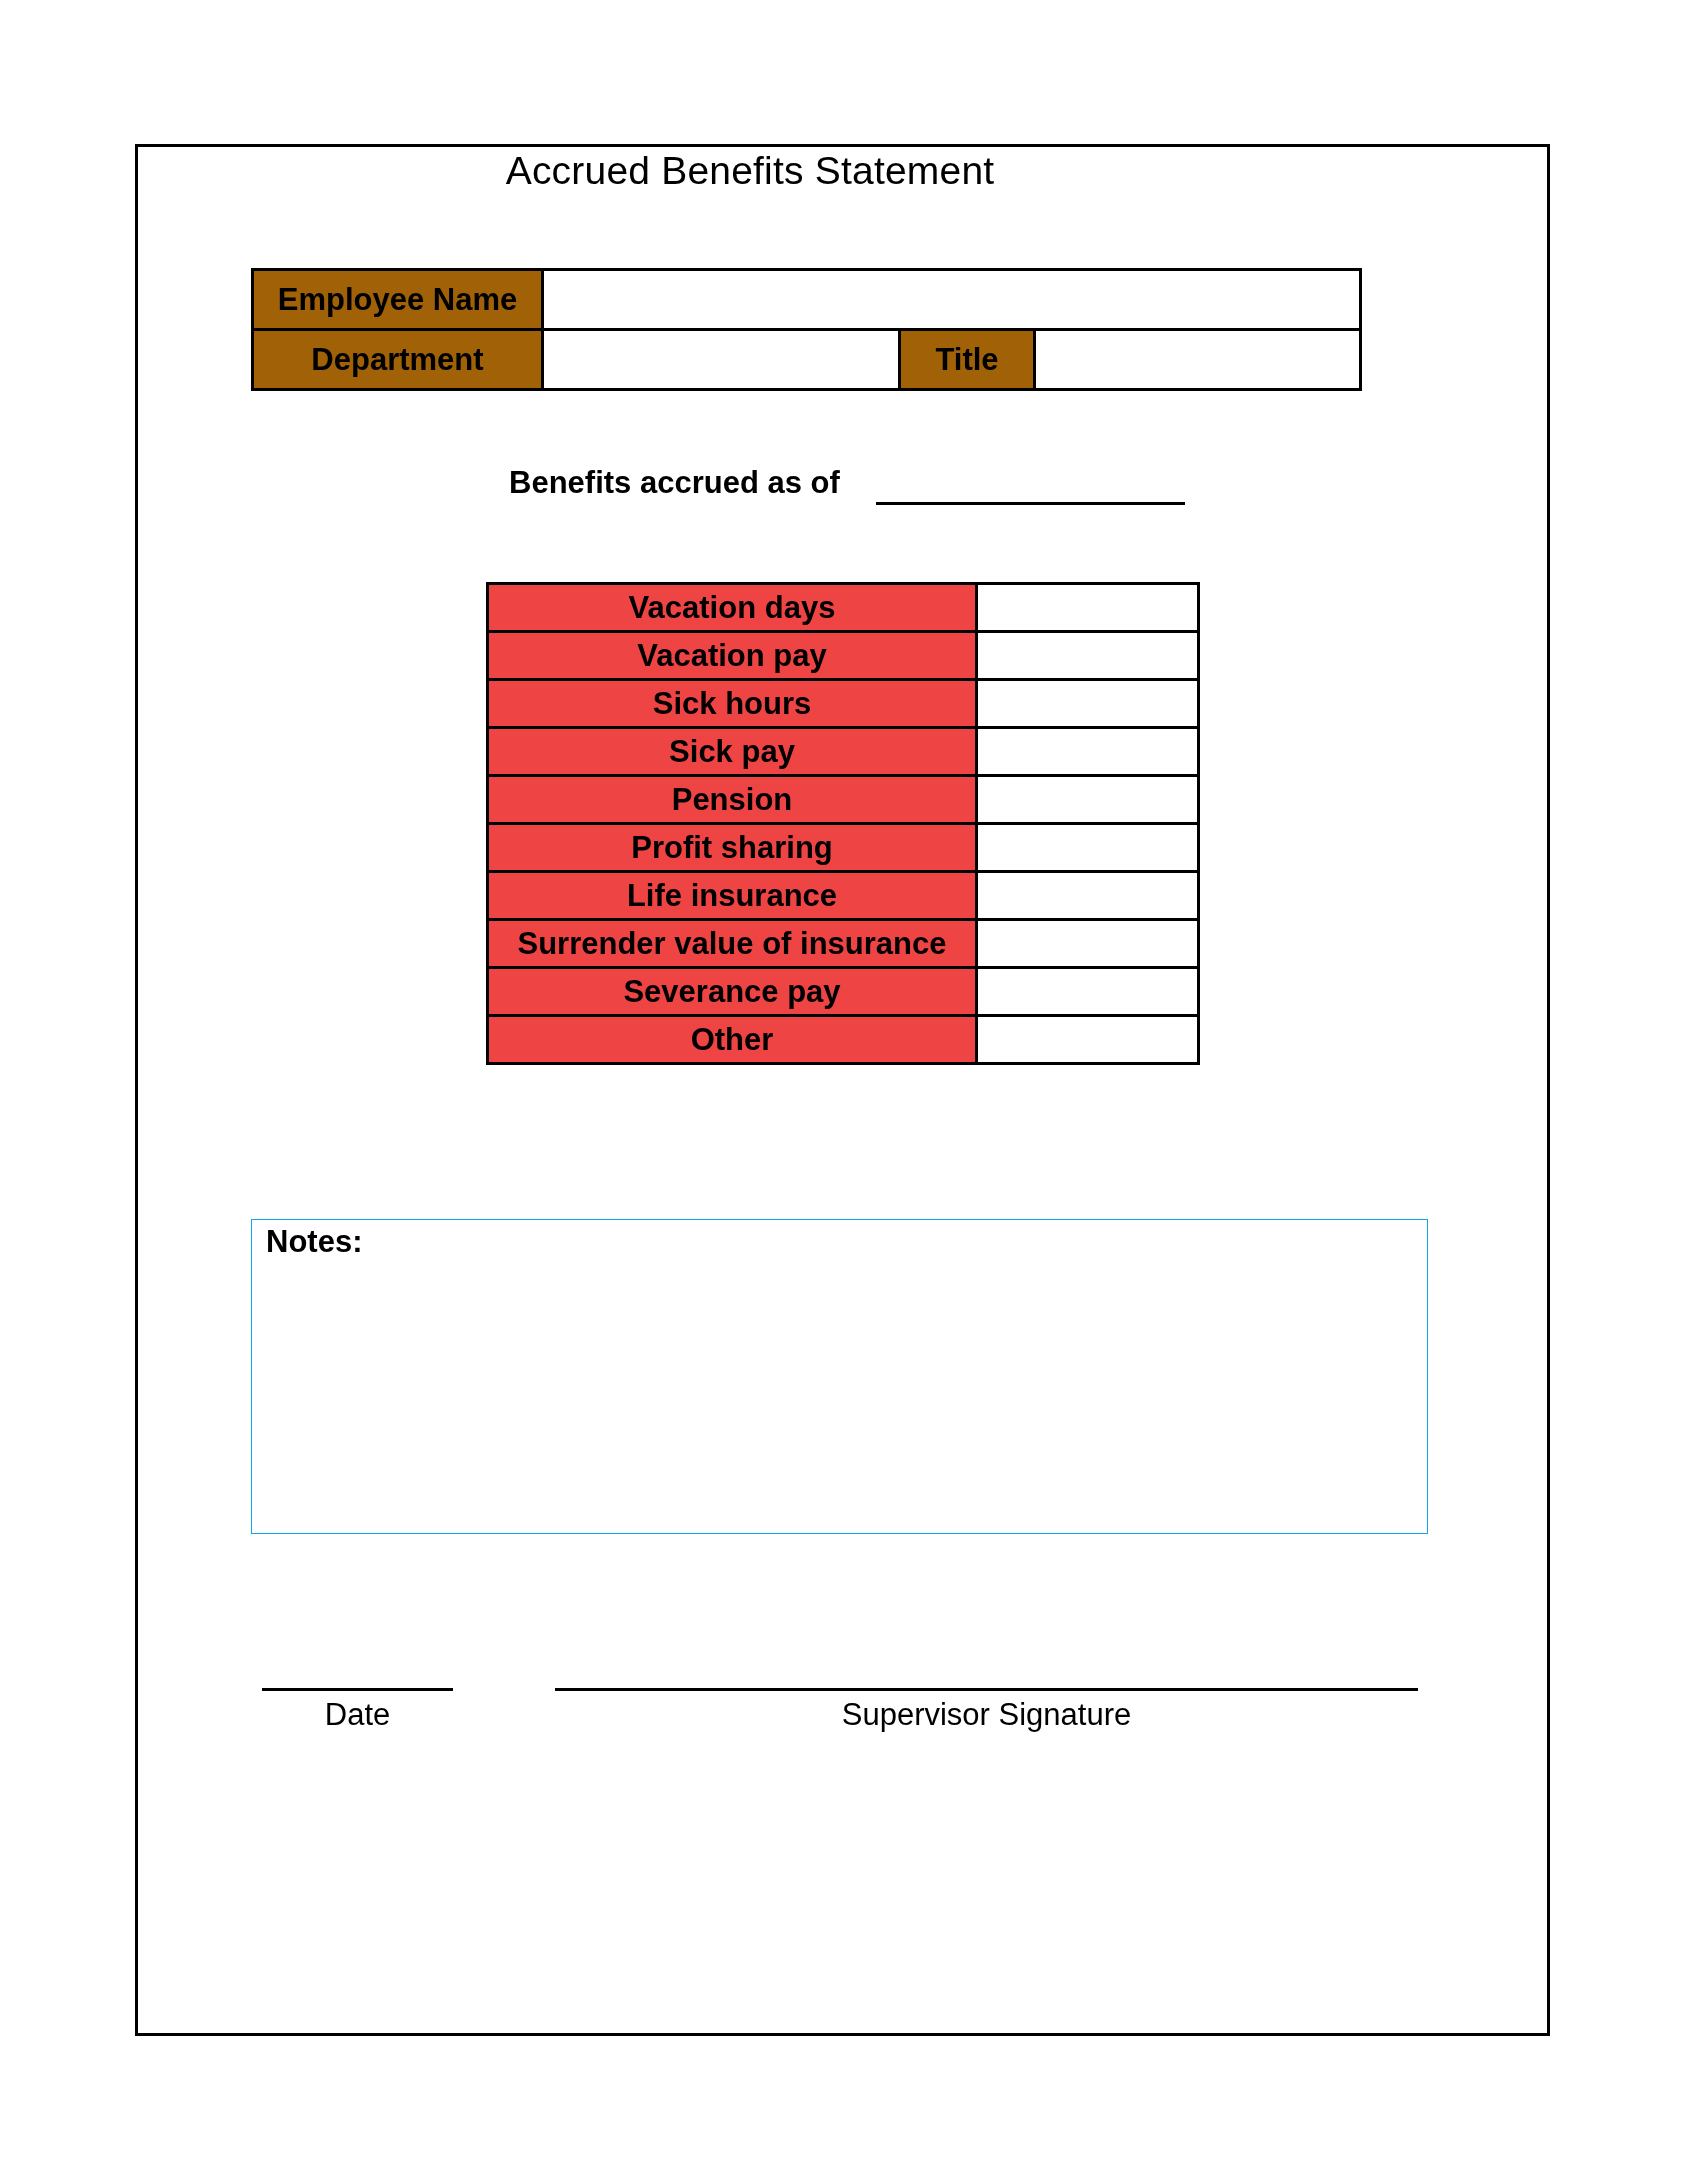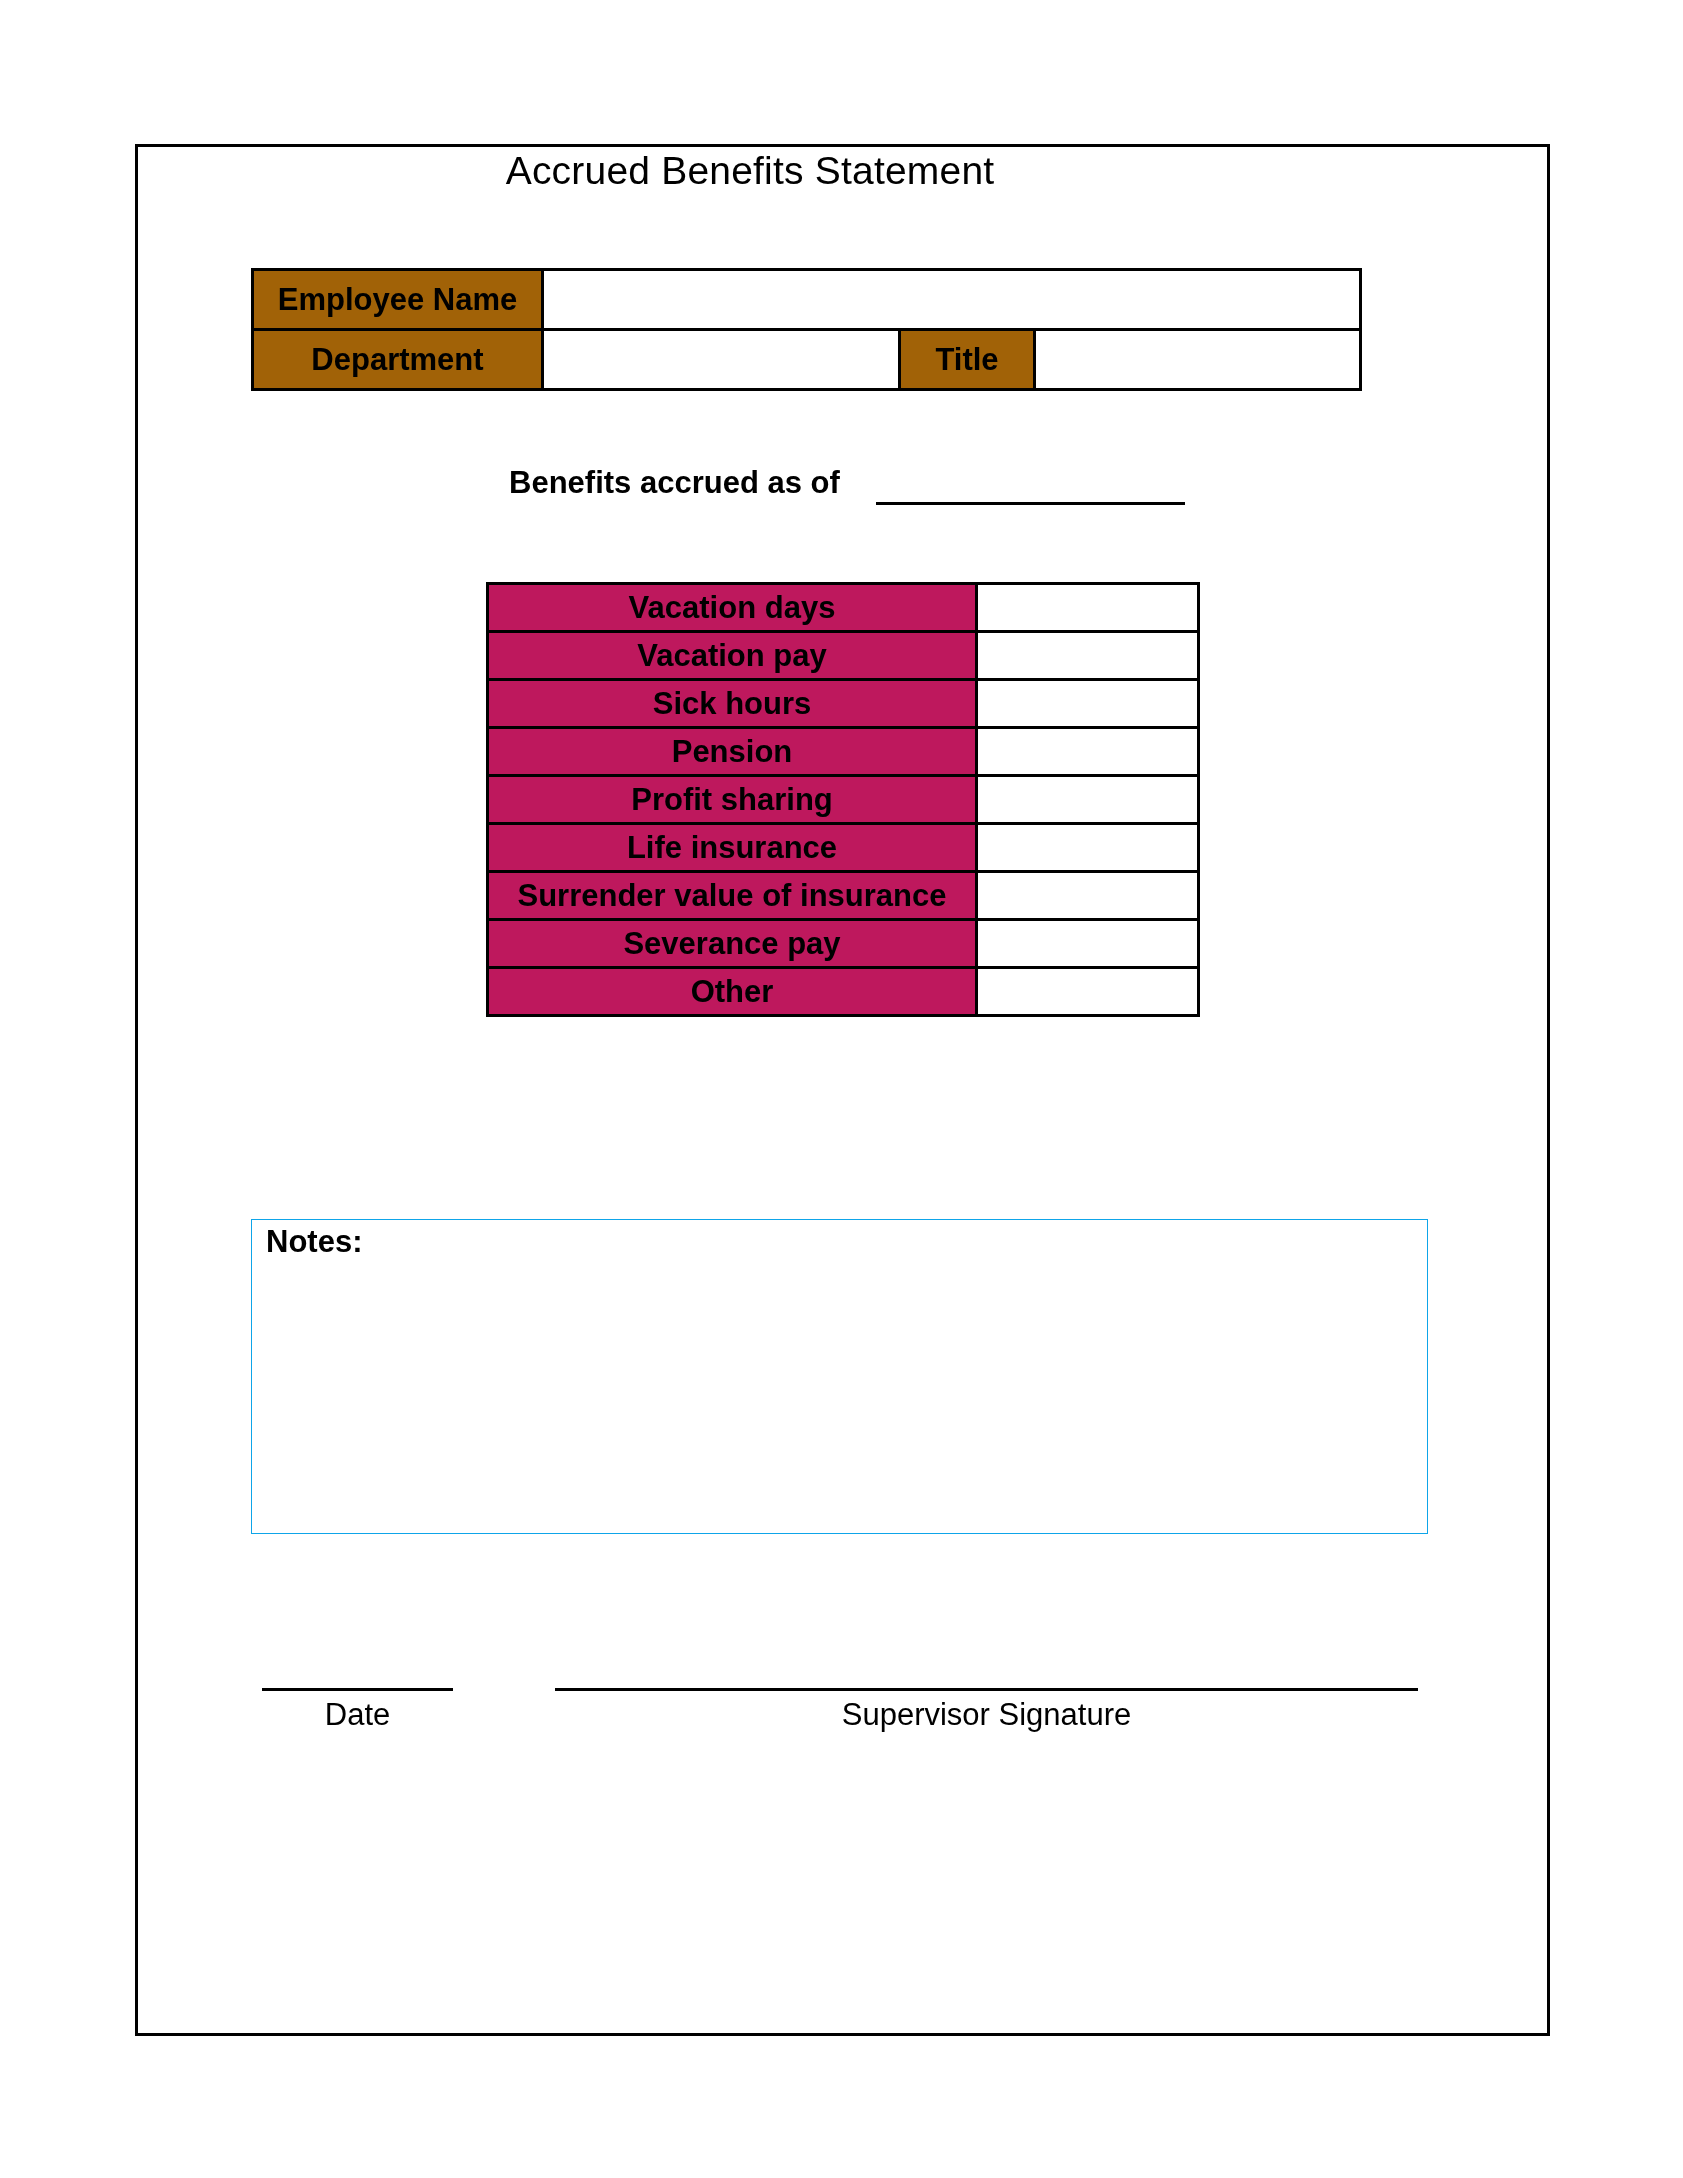--- a/index.html
+++ b/index.html
@@ -89,21 +89,21 @@
     .benefits-table td {
       border: 3px solid #000;
       height: 45px;
       padding: 0;
       font-size: 31px;
       font-weight: bold;
       text-align: center;
       vertical-align: middle;
       line-height: 40px;
     }
-    .benefits-table td.label { background: #be185d; }
+    .benefits-table td.label { background: #ef4444; }
     .benefits-table td.value { background: #ffffff; }
 
     
     .notes-box {
       position: absolute;
       left: 251px;
       top: 1219px;
       width: 1175px;
       height: 313px;
       border: 1px solid #0ea5e9;
@@ -180,20 +180,24 @@
   </tr>
   <tr>
     <td class="label">Vacation pay</td>
     <td class="value"></td>
   </tr>
   <tr>
     <td class="label">Sick hours</td>
     <td class="value"></td>
   </tr>
   <tr>
+    <td class="label">Sick pay</td>
+    <td class="value"></td>
+  </tr>
+  <tr>
     <td class="label">Pension</td>
     <td class="value"></td>
   </tr>
   <tr>
     <td class="label">Profit sharing</td>
     <td class="value"></td>
   </tr>
   <tr>
     <td class="label">Life insurance</td>
     <td class="value"></td>

